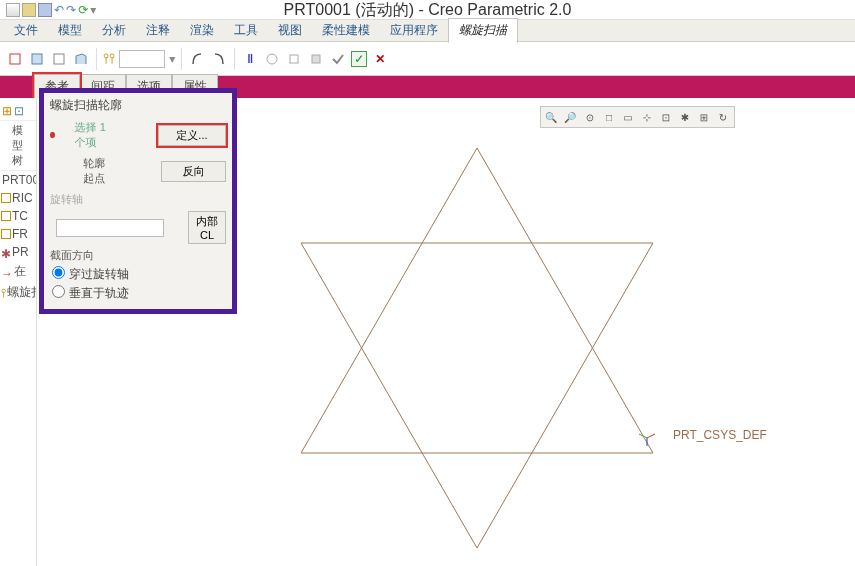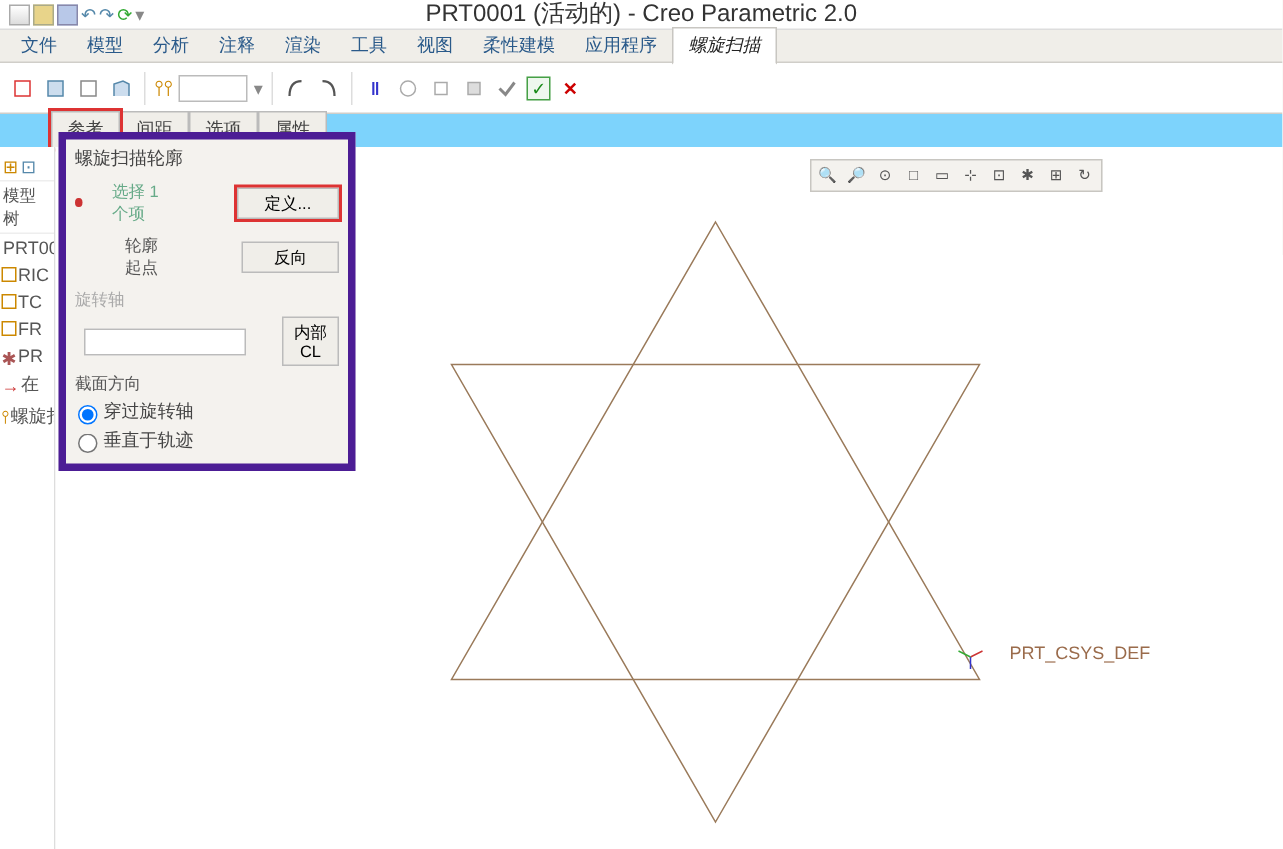--- a/index.html
+++ b/index.html
@@ -9,40 +9,40 @@
 .title-area{position:absolute;left:0;right:0;top:0;text-align:center;font-size:16px;color:#333;pointer-events:none;line-height:20px}
 .menubar{height:22px;display:flex;align-items:center;background:#f0eee9;border-bottom:1px solid #d0cec9;padding-left:4px}
 .menubar .tab{padding:3px 10px;color:#2a5a8a;cursor:pointer}
 .menubar .tab.active{background:#fff;border:1px solid #c8c6c1;border-bottom:1px solid #fff;font-style:italic;color:#222}
 .ribbon{height:34px;background:#fff;border-bottom:1px solid #d0cec9;display:flex;align-items:center;gap:4px;padding:0 6px}
 .ribbon .btn{width:18px;height:18px;border:1px solid transparent;display:flex;align-items:center;justify-content:center;color:#555}
 .ribbon .sep{width:1px;height:22px;background:#ddd;margin:0 2px}
 .ribbon input.num{width:46px;height:18px;border:1px solid #bbb;font-size:11px;padding:0 2px}
 .ribbon .chk{width:16px;height:16px;border:1px solid #46a046;color:#1a8a1a;display:flex;align-items:center;justify-content:center;background:#eef7ee}
 .ribbon .x{color:#c00;font-weight:bold}
-.subtabs{height:22px;display:flex;align-items:flex-end;padding-left:34px;gap:0;background:#7dd3fc}
+.subtabs{height:22px;display:flex;align-items:flex-end;padding-left:34px;gap:0;background:#be185d}
 .subtab{border:1px solid #bbb;border-bottom:none;background:#f0eee9;padding:3px 10px;font-size:12px;color:#444;cursor:pointer}
 .subtab.first{position:relative}
 .subtab.first::after{content:"";position:absolute;left:-3px;top:-3px;right:-3px;bottom:-3px;border:2px solid #d33;pointer-events:none}
 .workspace{position:absolute;top:98px;left:0;right:0;bottom:0;display:flex}
 .modeltree{width:37px;background:#fff;border-right:1px solid #ddd;padding-top:4px}
-.modeltree .hdr{font-size:11px;color:#555;padding:2px 2px;border-bottom:1px solid #eee}
+.modeltree .hdr{font-size:11px;color:#555;padding:2px 12px;border-bottom:1px solid #eee}
 .modeltree .node{font-size:10px;color:#555;padding:2px 1px;display:flex;align-items:center;gap:1px;white-space:nowrap;overflow:hidden}
 .modeltree .node .ic{width:10px;height:10px;display:inline-block}
 .panelwrap{position:absolute;left:39px;top:88px;width:198px;background:#f4f2ee;border:5px solid #4c1d95;z-index:5;padding-bottom:6px}
 .panelwrap .ptitle{font-size:12px;color:#444;padding:4px 6px}
 .panelwrap .row{display:flex;align-items:center;gap:20px;padding:2px 6px}
 .panelwrap .bullet{width:6px;height:6px;border-radius:50%;background:#c33;display:inline-block}
 .panelwrap .seltext{color:#6a8;font-size:11px}
 .panelwrap .btnw{border:1px solid #bbb;background:#f0eee9;padding:2px 0;width:88px;text-align:center;font-size:11px}
 .panelwrap .btnw.hl{position:relative}
 .panelwrap .btnw.hl::after{content:"";position:absolute;left:-3px;top:-3px;right:-3px;bottom:-3px;border:2px solid #d33;pointer-events:none}
 .panelwrap .lbl{font-size:11px;color:#555;padding:2px 6px}
 .panelwrap input.txt{border:1px solid #bbb;height:18px;width:108px;margin-left:6px;margin-right:4px}
-.panelwrap .radio{display:flex;align-items:flex-end;gap:4px;padding:1px 8px;font-size:11px;color:#444}
+.panelwrap .radio{display:flex;align-items:flex-start;gap:4px;padding:1px 8px;font-size:11px;color:#444}
 .panelwrap .grey{color:#aaa}
 .view{flex:1;background:#fff;position:relative;margin-left:0}
 .viewtools{position:absolute;top:8px;right:120px;display:flex;gap:1px;border:1px solid #c8c6c1;background:#f4f2ee;padding:2px}
 .viewtools .vb{width:18px;height:16px;border:1px solid transparent;display:flex;align-items:center;justify-content:center;color:#555;font-size:10px}
 svg.star{position:absolute;left:260px;top:40px}
 .csys{position:absolute;left:600px;top:330px;font-size:10px;color:#9a6b4b;display:flex;align-items:flex-start;gap:16px}
 .ico-new{background:linear-gradient(#fff,#ddd);border:1px solid #aaa}
 .ico-open{background:#e8d48a;border:1px solid #aa8}
 .ico-save{background:#b8c8e8;border:1px solid #88a}
 </style>

